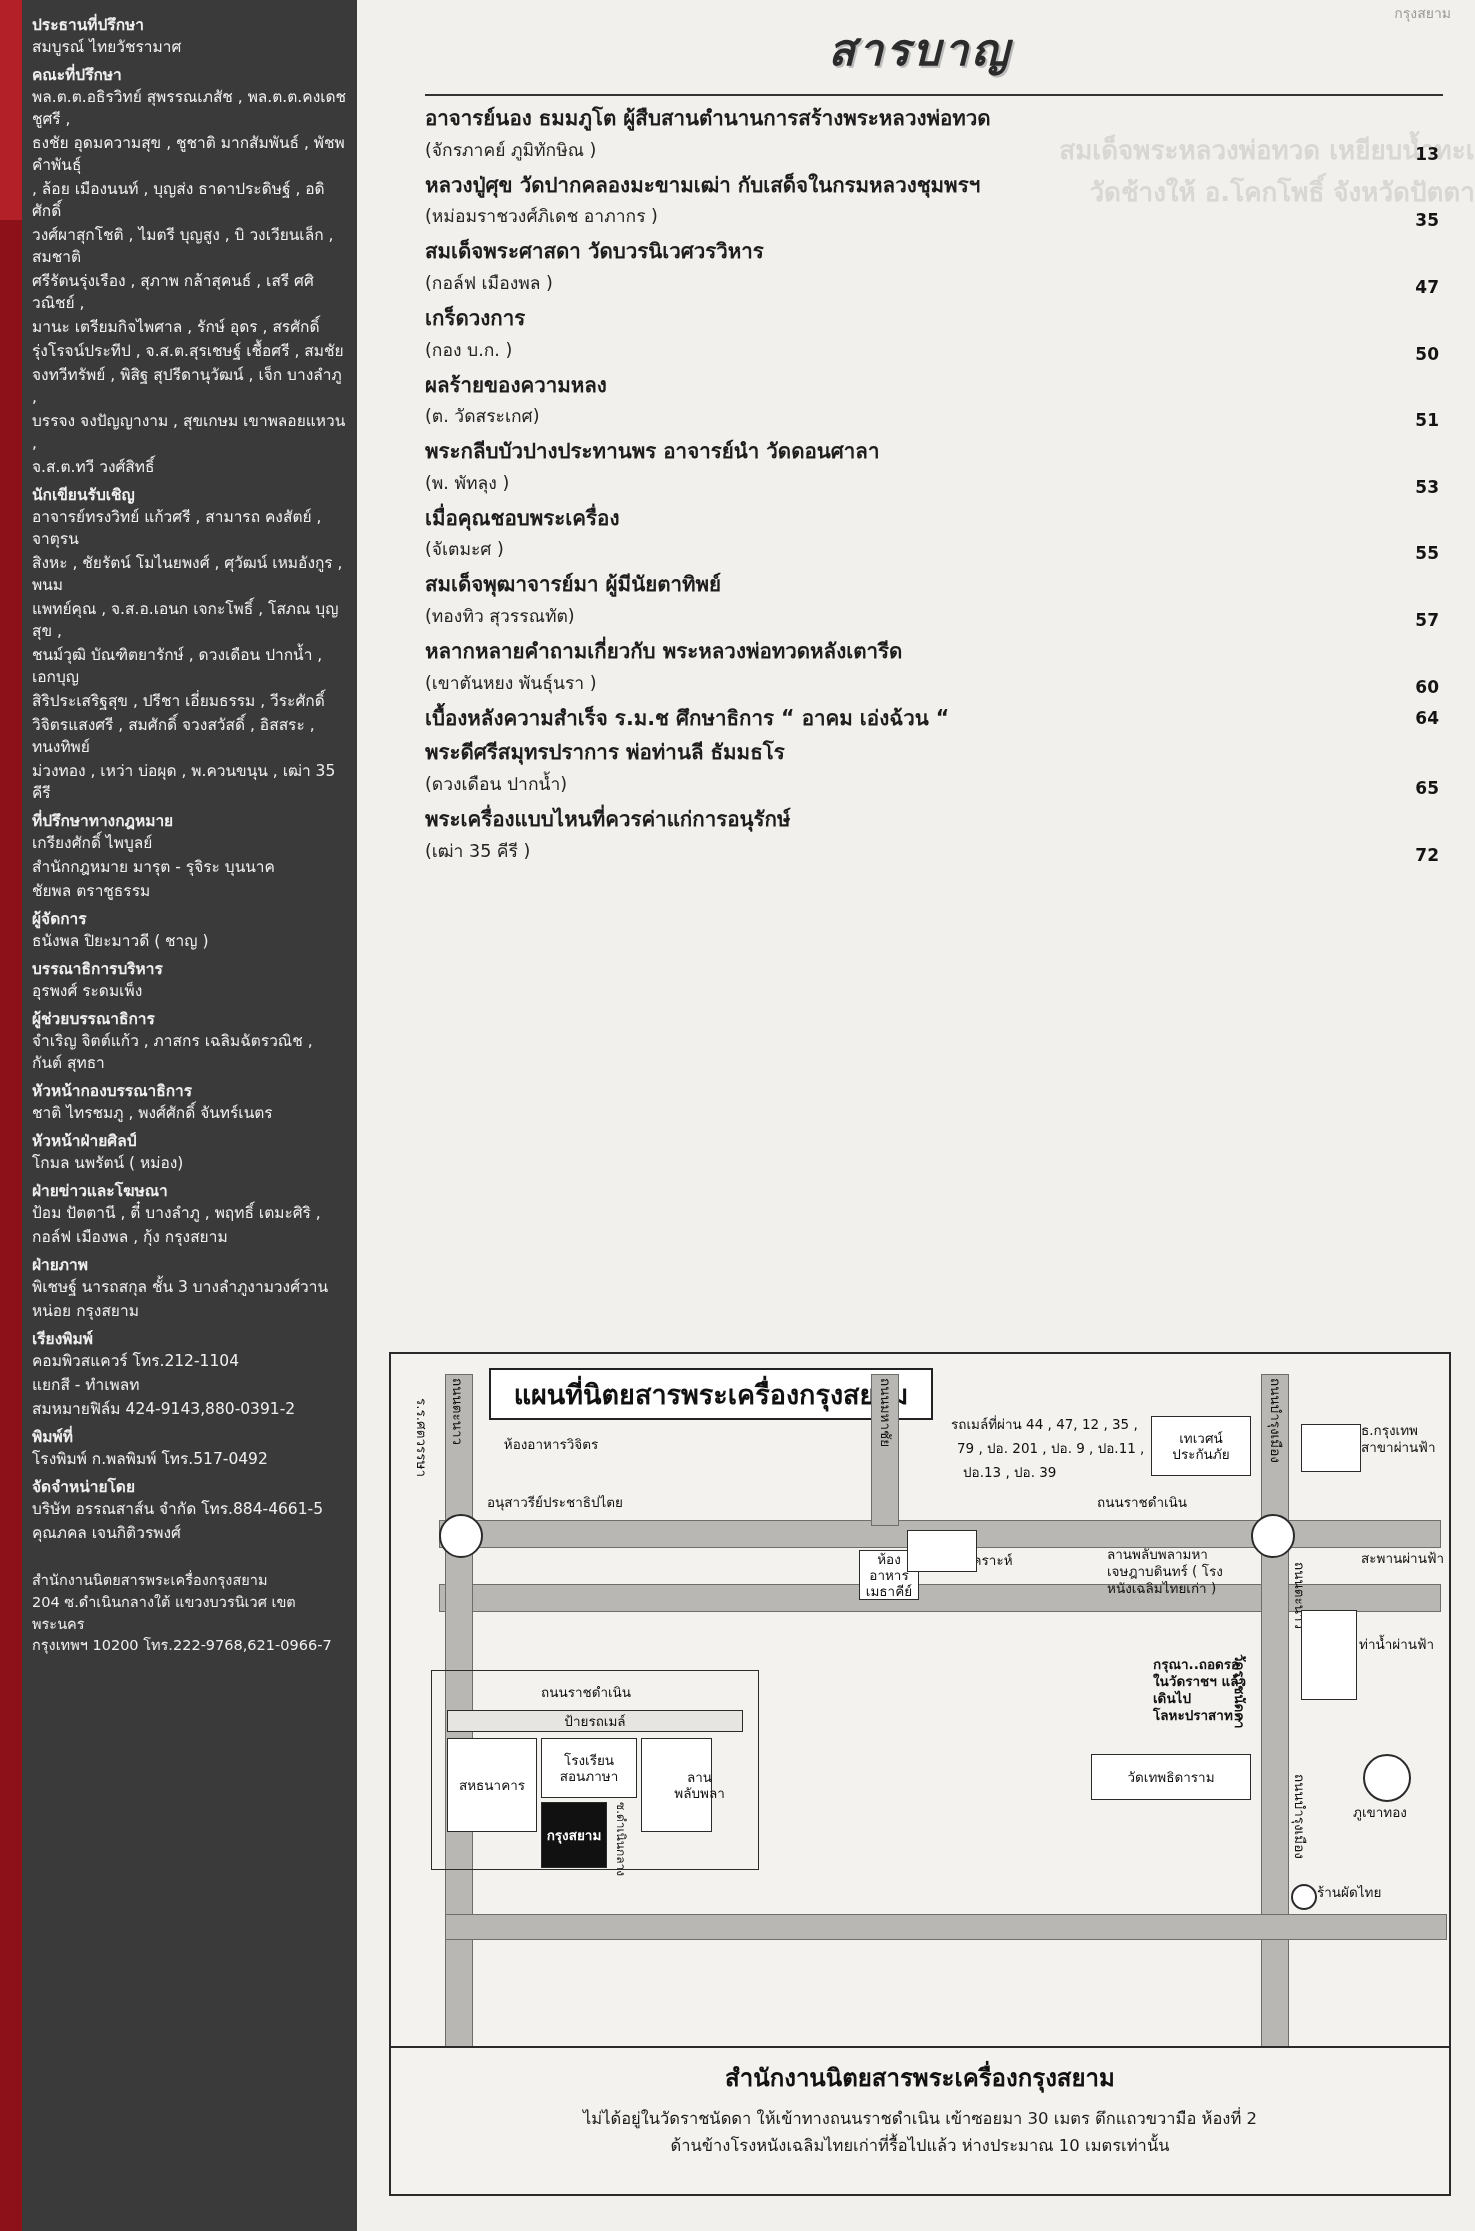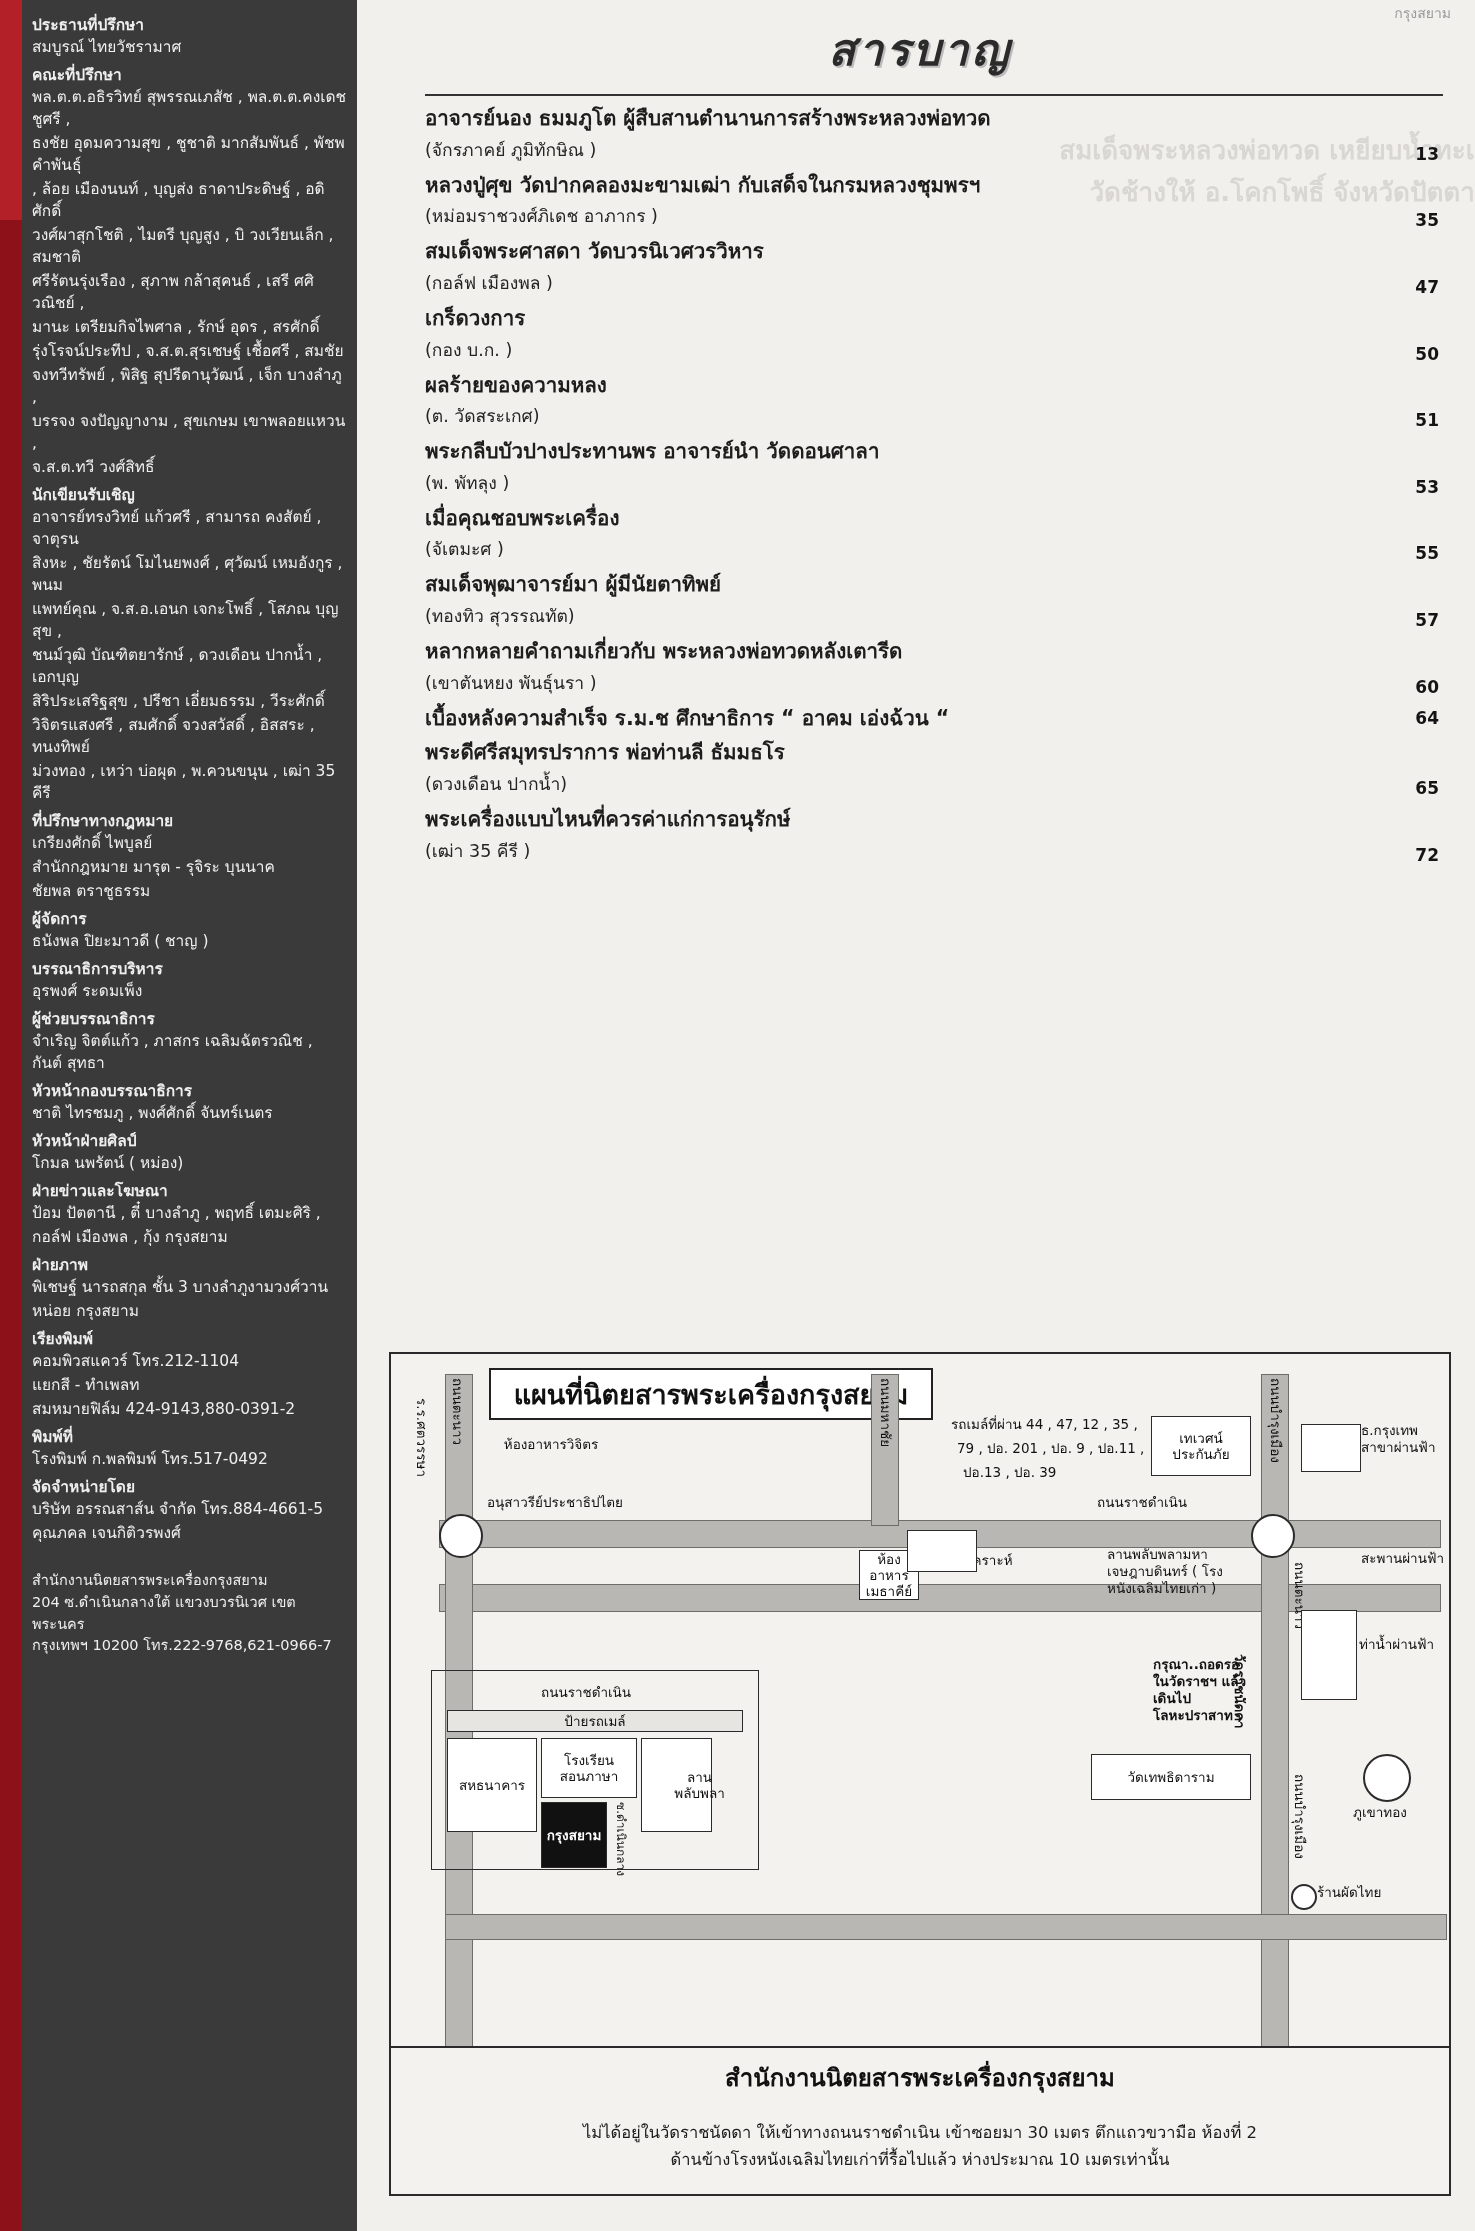--- a/index.html
+++ b/index.html
@@ -75,21 +75,21 @@
   .lbl.b{font-weight:bold;}
   .circ{position:absolute;border:2px solid #2b2b2b;border-radius:50%;background:#fff;}
   .vert{writing-mode:vertical-rl;text-orientation:mixed;}
   .dark{background:#111;}
   .footer-box{
     position:absolute;left:389px;top:2046px;width:1062px;height:150px;
     border:2px solid #2a2a2a;background:#f4f2ef;box-sizing:border-box;
     text-align:center;padding-top:10px;
   }
   .footer-title{font-size:24px;font-weight:bold;color:#111;}
-  .footer-text{font-size:16.5px;color:#1b1b1b;line-height:1.5;margin-top:24px;padding:0 24px;}
+  .footer-text{font-size:16.5px;color:#1b1b1b;line-height:1.5;margin-top:10px;padding:0 24px;}
   .ghost{
     position:absolute;color:#d9d7d3;font-size:26px;font-weight:bold;
     left:420px;top:130px;width:1000px;text-align:center;line-height:1.6;
     pointer-events:none;
   }
 </style>
 </head>
 <body>
 
 <div class="page">

